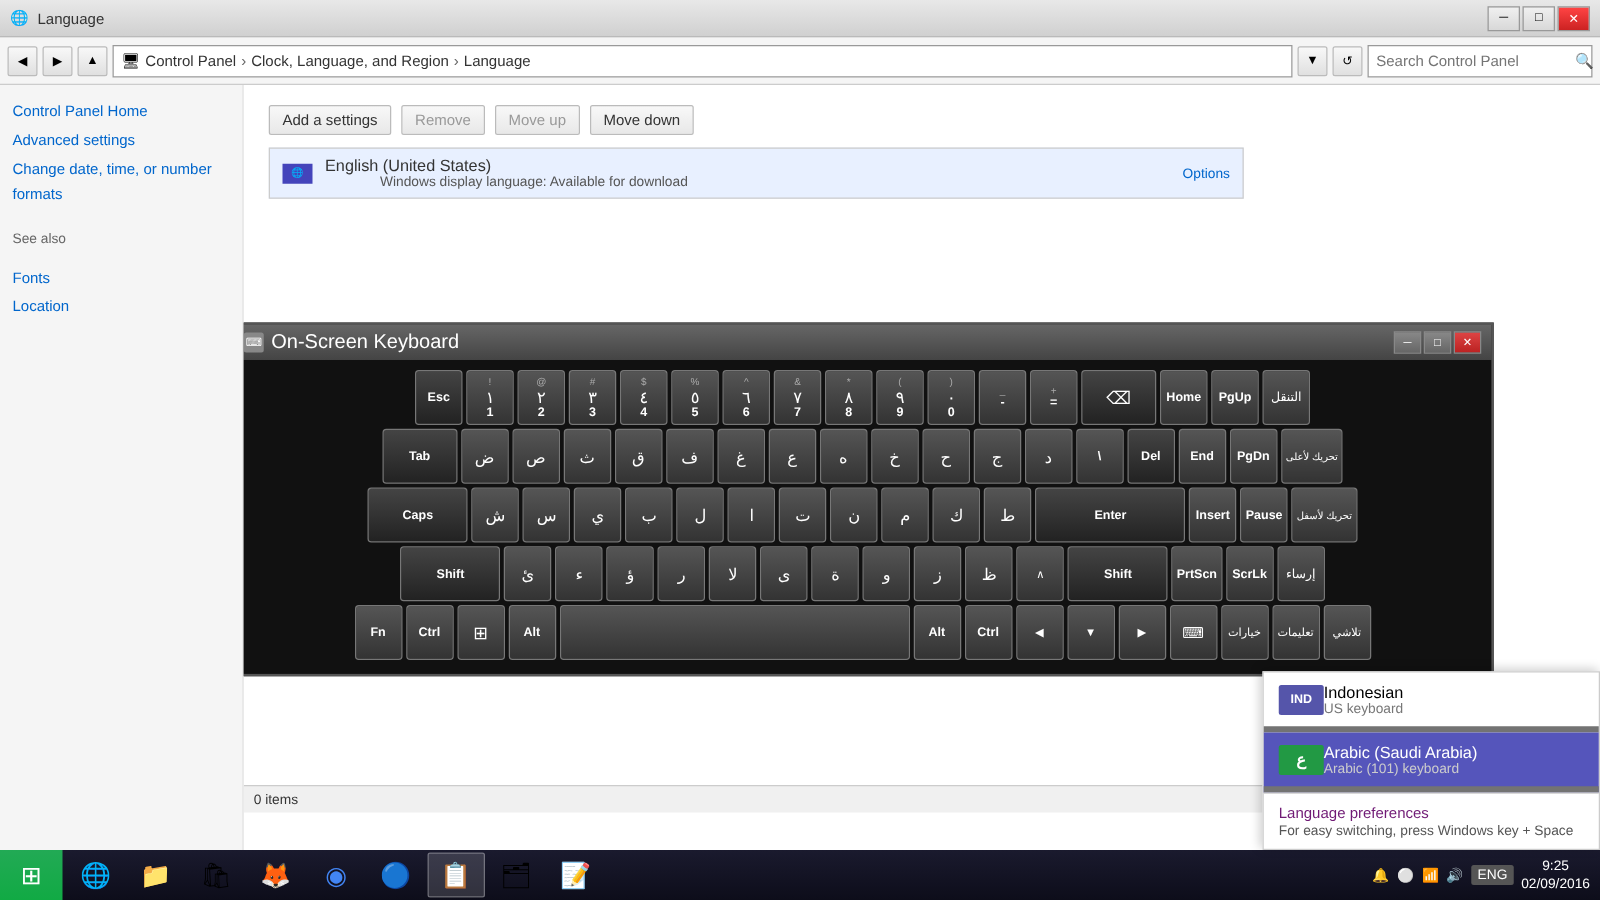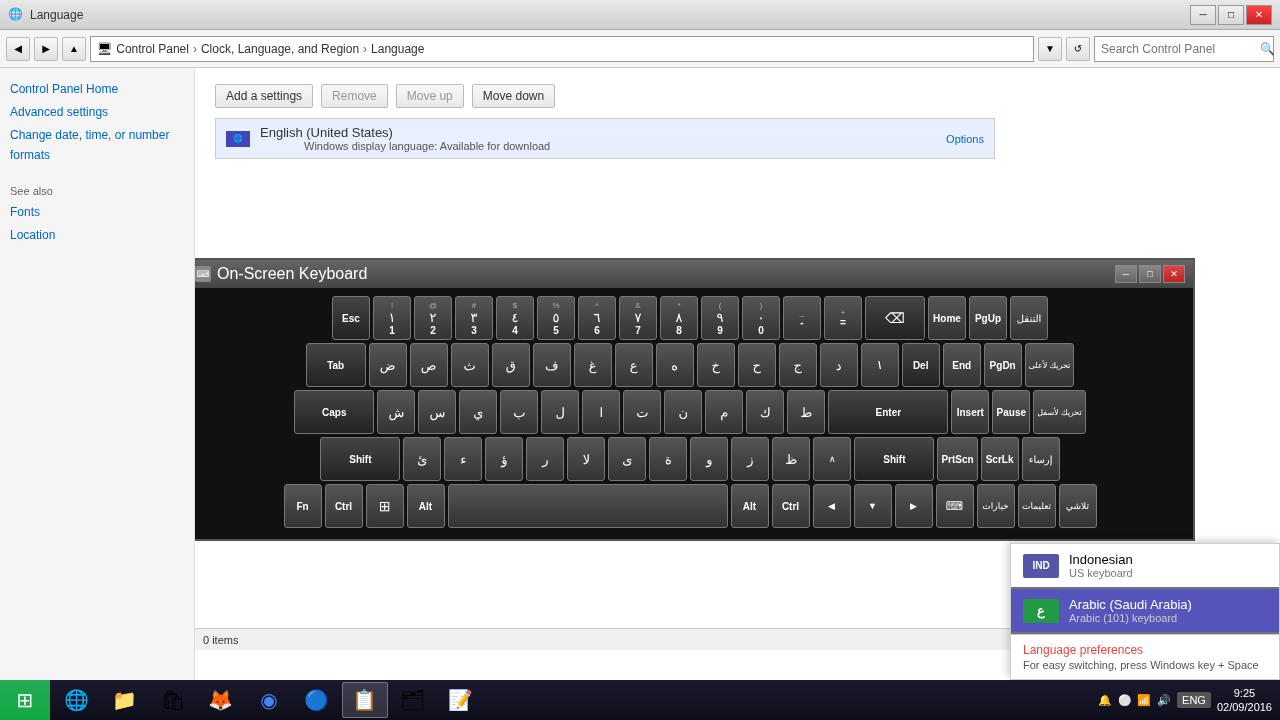--- a/index.html
+++ b/index.html
@@ -64,21 +64,21 @@
     
     .sidebar {
       width: 195px;
       background: #f5f5f5;
       padding: 12px 10px;
       border-right: 1px solid #ddd;
       flex-shrink: 0;
     }
     .sidebar-link { color: #0066cc; cursor: pointer; font-size: 12px; line-height: 1.6; display: block; margin-bottom: 4px; }
     .sidebar-section { margin-top: 20px; }
-    .sidebar-section-title { font-size: 11px; color: #666; margin-bottom: 6px; }
+    .sidebar-section-title { font-size: 11px; color: #666; margin-bottom: 16px; }
 
     
     .content { flex: 1; background: white; padding: 16px 20px; position: relative; overflow: hidden; }
     .page-title { font-size: 20px; color: #003399; font-weight: 300; margin-bottom: 10px; }
     .page-desc { font-size: 12px; color: #333; margin-bottom: 14px; line-height: 1.4; }
 
     
     .toolbar { display: flex; gap: 8px; margin-bottom: 10px; align-items: center; }
     .toolbar-btn {
       padding: 4px 10px;
@@ -189,34 +189,33 @@
       background: white;
       border: 1px solid #ccc;
       box-shadow: -2px -2px 8px rgba(0,0,0,0.2);
       z-index: 300;
     }
     .lang-popup-item {
       display: flex;
       align-items: center;
       padding: 8px 12px;
       cursor: pointer;
-      gap: 10px;
-      border-bottom: 2px solid #737373;
+      border-bottom: 5px solid #737373;
     }
     .lang-popup-item.selected { background: #5555bb; color: white; }
     .lang-popup-badge { width: 36px; height: 24px; background: #888; border-radius: 2px; display: flex; align-items: center; justify-content: center; font-size: 10px; font-weight: bold; color: white; }
     .lang-popup-badge.blue { background: #5555aa; }
     .lang-popup-badge.arabic { background: #229944; color: white; font-family: Arial; font-size: 13px; }
     .lang-popup-name { flex: 1; }
     .lang-popup-name-main { font-size: 13px; }
     .lang-popup-name-sub { font-size: 11px; color: #777; }
     .lang-popup-item.selected .lang-popup-name-sub { color: #ccc; }
     .lang-popup-divider { height: 1px; background: #ccc; margin: 0; }
     .lang-popup-prefs { padding: 8px 12px; }
-    .lang-popup-prefs-link { color: #ef4444; font-size: 12px; cursor: pointer; }
+    .lang-popup-prefs-link { color: #701a75; font-size: 12px; cursor: pointer; }
     .lang-popup-prefs-text { font-size: 11px; color: #555; margin-top: 2px; }
 
     
     .status-bar {
       position: absolute;
       bottom: 40px;
       left: 0;
       width: 1000px;
       height: 22px;
       background: #f0f0f0;

